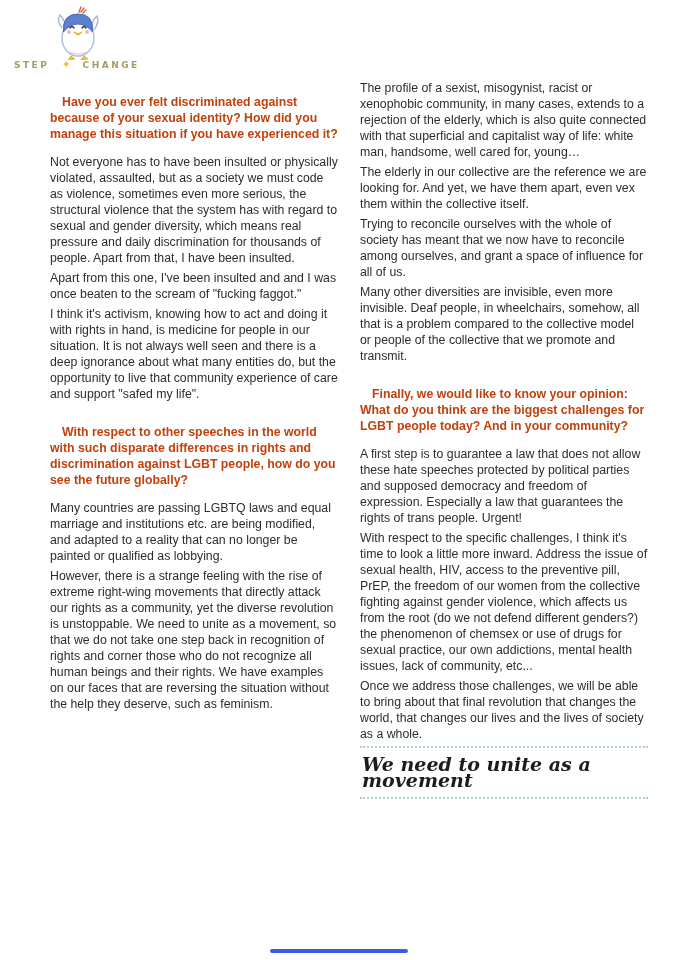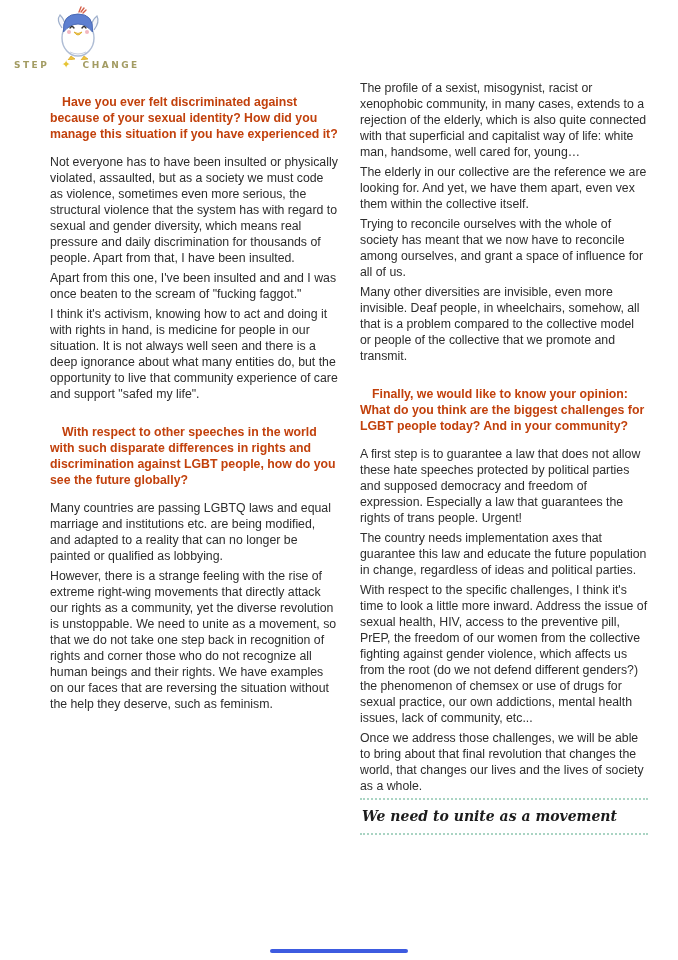--- a/index.html
+++ b/index.html
@@ -59,21 +59,21 @@
 
   
   .pull-quote {
     margin-top: 0;
     border-top: 2px dotted #a9d4c3;
     border-bottom: 2px dotted #a9d4c3;
     padding: 8px 2px 9px;
     font-family: "DejaVu Serif", serif;
     font-style: italic;
     font-weight: bold;
-    font-size: 14px;
+    font-size: 19px;
     color: #1c1c1c;
   }
 
   
   .bottom-bar {
     position: absolute;
     bottom: 7px;
     left: 50%;
     transform: translateX(-50%);
     width: 138px;
@@ -131,21 +131,20 @@
       <p class="para">However, there is a strange feeling with the rise of extreme right-wing movements that directly attack our rights as a community, yet the diverse revolution is unstoppable. We need to unite as a movement, so that we do not take one step back in recognition of rights and corner those who do not recognize all human beings and their rights. We have examples on our faces that are reversing the situation without the help they deserve, such as feminism.</p>
     </div>
 
     <div class="col right">
       <p class="para">The profile of a sexist, misogynist, racist or xenophobic community, in many cases, extends to a rejection of the elderly, which is also quite connected with that superficial and capitalist way of life: white man, handsome, well cared for, young…</p>
       <p class="para">The elderly in our collective are the reference we are looking for. And yet, we have them apart, even vex them within the collective itself.</p>
       <p class="para">Trying to reconcile ourselves with the whole of society has meant that we now have to reconcile among ourselves, and grant a space of influence for all of us.</p>
       <p class="para">Many other diversities are invisible, even more invisible. Deaf people, in wheelchairs, somehow, all that is a problem compared to the collective model or people of the collective that we promote and transmit.</p>
       <p class="q">Finally, we would like to know your opinion: What do you think are the biggest challenges for LGBT people today? And in your community?</p>
       <p class="para">A first step is to guarantee a law that does not allow these hate speeches protected by political parties and supposed democracy and freedom of expression. Especially a law that guarantees the rights of trans people. Urgent!</p>
-      <p class="para">The country needs implementation axes that guarantee this law and educate the future population in change, regardless of ideas and political parties.</p>
       <p class="para">With respect to the specific challenges, I think it's time to look a little more inward. Address the issue of sexual health, HIV, access to the preventive pill, PrEP, the freedom of our women from the collective fighting against gender violence, which affects us from the root (do we not defend different genders?) the phenomenon of chemsex or use of drugs for sexual practice, our own addictions, mental health issues, lack of community, etc...</p>
       <p class="para">Once we address those challenges, we will be able to bring about that final revolution that changes the world, that changes our lives and the lives of society as a whole.</p>
 
       <div class="pull-quote">We need to unite as a movement</div>
     </div>
 
   </div>
 
   <div class="bottom-bar"></div>
 

